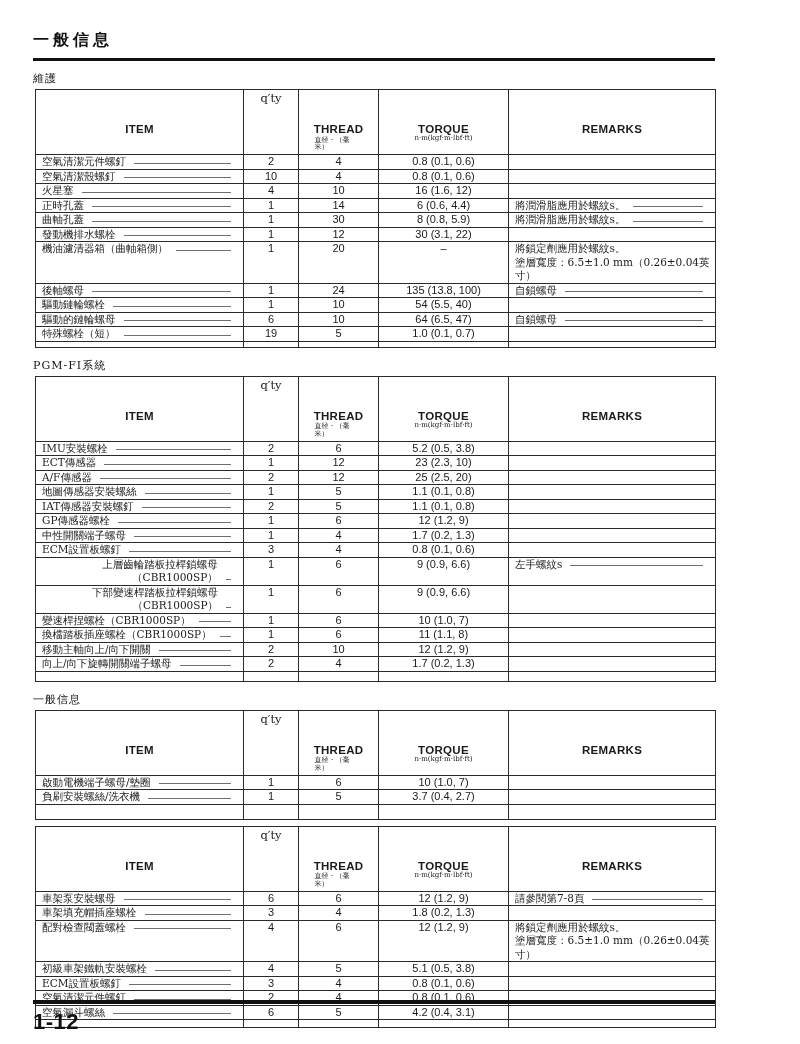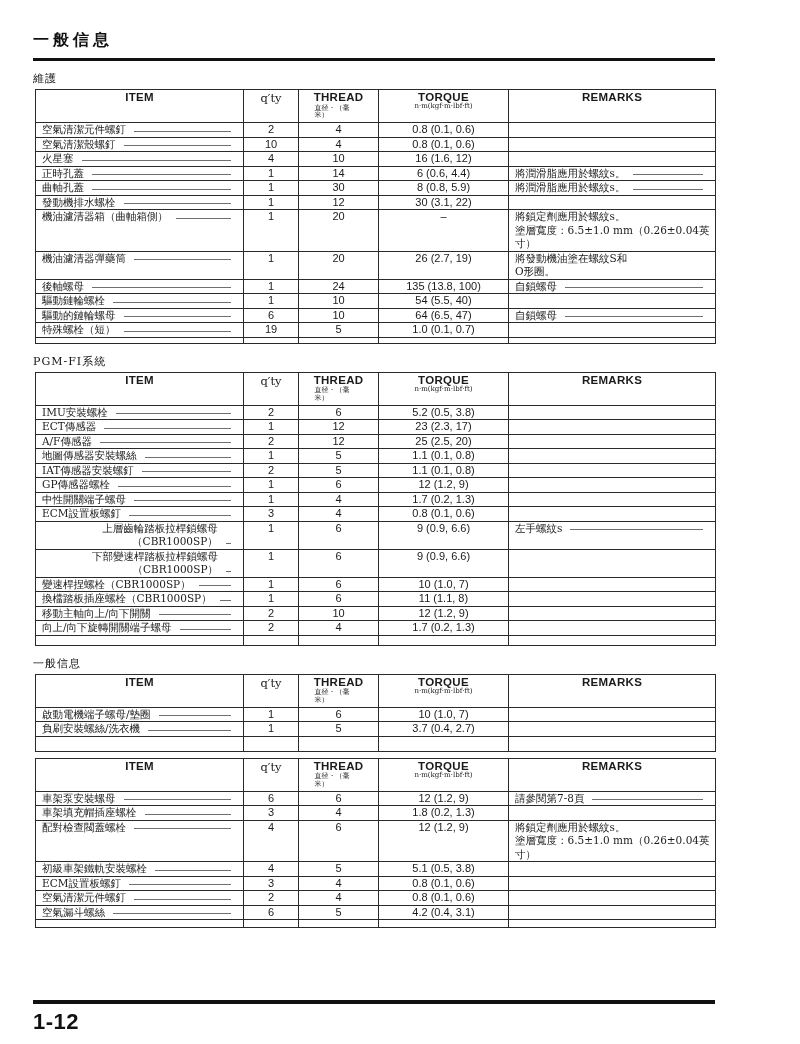--- a/index.html
+++ b/index.html
@@ -26,21 +26,21 @@
   table.spec-table {
     border-collapse:collapse; table-layout:fixed; width:680px;
     margin-left:2px;
   }
   table.spec-table th, table.spec-table td {
     border:1px solid #2a2a2a; vertical-align:top;
   }
   table.spec-table { border:1.5px solid #222; }
 
   thead th { height:29px; text-align:center; vertical-align:middle; padding:1px 0; }
-  .h-main { font-size:11.5px; font-weight:bold; letter-spacing:0.3px; line-height:12px; }
+  .h-main { font-size:11.5px; font-weight:bold; letter-spacing:0.3px; line-height:12px;margin-top:32px; }
   .h-sub  { font-size:7px; font-weight:normal; line-height:7.5px;
             font-family:"DejaVu Serif", serif; }
   .th-thread .h-sub { display:inline-block; max-width:48px; text-align:left; }
   .th-qty { font-family:"DejaVu Serif", serif; font-size:11.5px; font-weight:normal; }
 
   td { font-size:10.5px; line-height:13.5px; }
   .td-item, .td-remarks {
     font-family:"DejaVu Serif", serif; padding:0 4px 0 6px;
   }
   .td-item { display:table-cell;text-align:right; }
@@ -184,33 +184,20 @@
                 </div>
     </td>
     <td class="td-num">1</td>
     <td class="td-num">20</td>
     <td class="td-num">–</td>
     <td class="td-remarks">將鎖定劑應用於螺紋s。
 塗層寬度：6.5±1.0 mm（0.26±0.04英寸）
 </td>
   </tr>
 
-  <tr>
-    <td class="td-item">
-      <div class="cell-flex">
-                  <span class="txt">機油濾清器彈藥筒</span>
-                  <i class="strike"></i>
-                </div>
-    </td>
-    <td class="td-num">1</td>
-    <td class="td-num">20</td>
-    <td class="td-num">26 (2.7, 19)</td>
-    <td class="td-remarks">將發動機油塗在螺紋S和
-O形圈。</td>
-  </tr>
 
   <tr>
     <td class="td-item">
       <div class="cell-flex">
                   <span class="txt">後軸螺母</span>
                   <i class="strike"></i>
                 </div>
     </td>
     <td class="td-num">1</td>
     <td class="td-num">24</td>
@@ -312,21 +299,21 @@
 
   <tr>
     <td class="td-item">
       <div class="cell-flex">
                   <span class="txt">ECT傳感器</span>
                   <i class="strike"></i>
                 </div>
     </td>
     <td class="td-num">1</td>
     <td class="td-num">12</td>
-    <td class="td-num">23 (2.3, 17)</td>
+    <td class="td-num">23 (2.3, 10)</td>
     <td class="td-remarks"></td>
   </tr>
 
   <tr>
     <td class="td-item">
       <div class="cell-flex">
                   <span class="txt">A/F傳感器</span>
                   <i class="strike"></i>
                 </div>
     </td>

